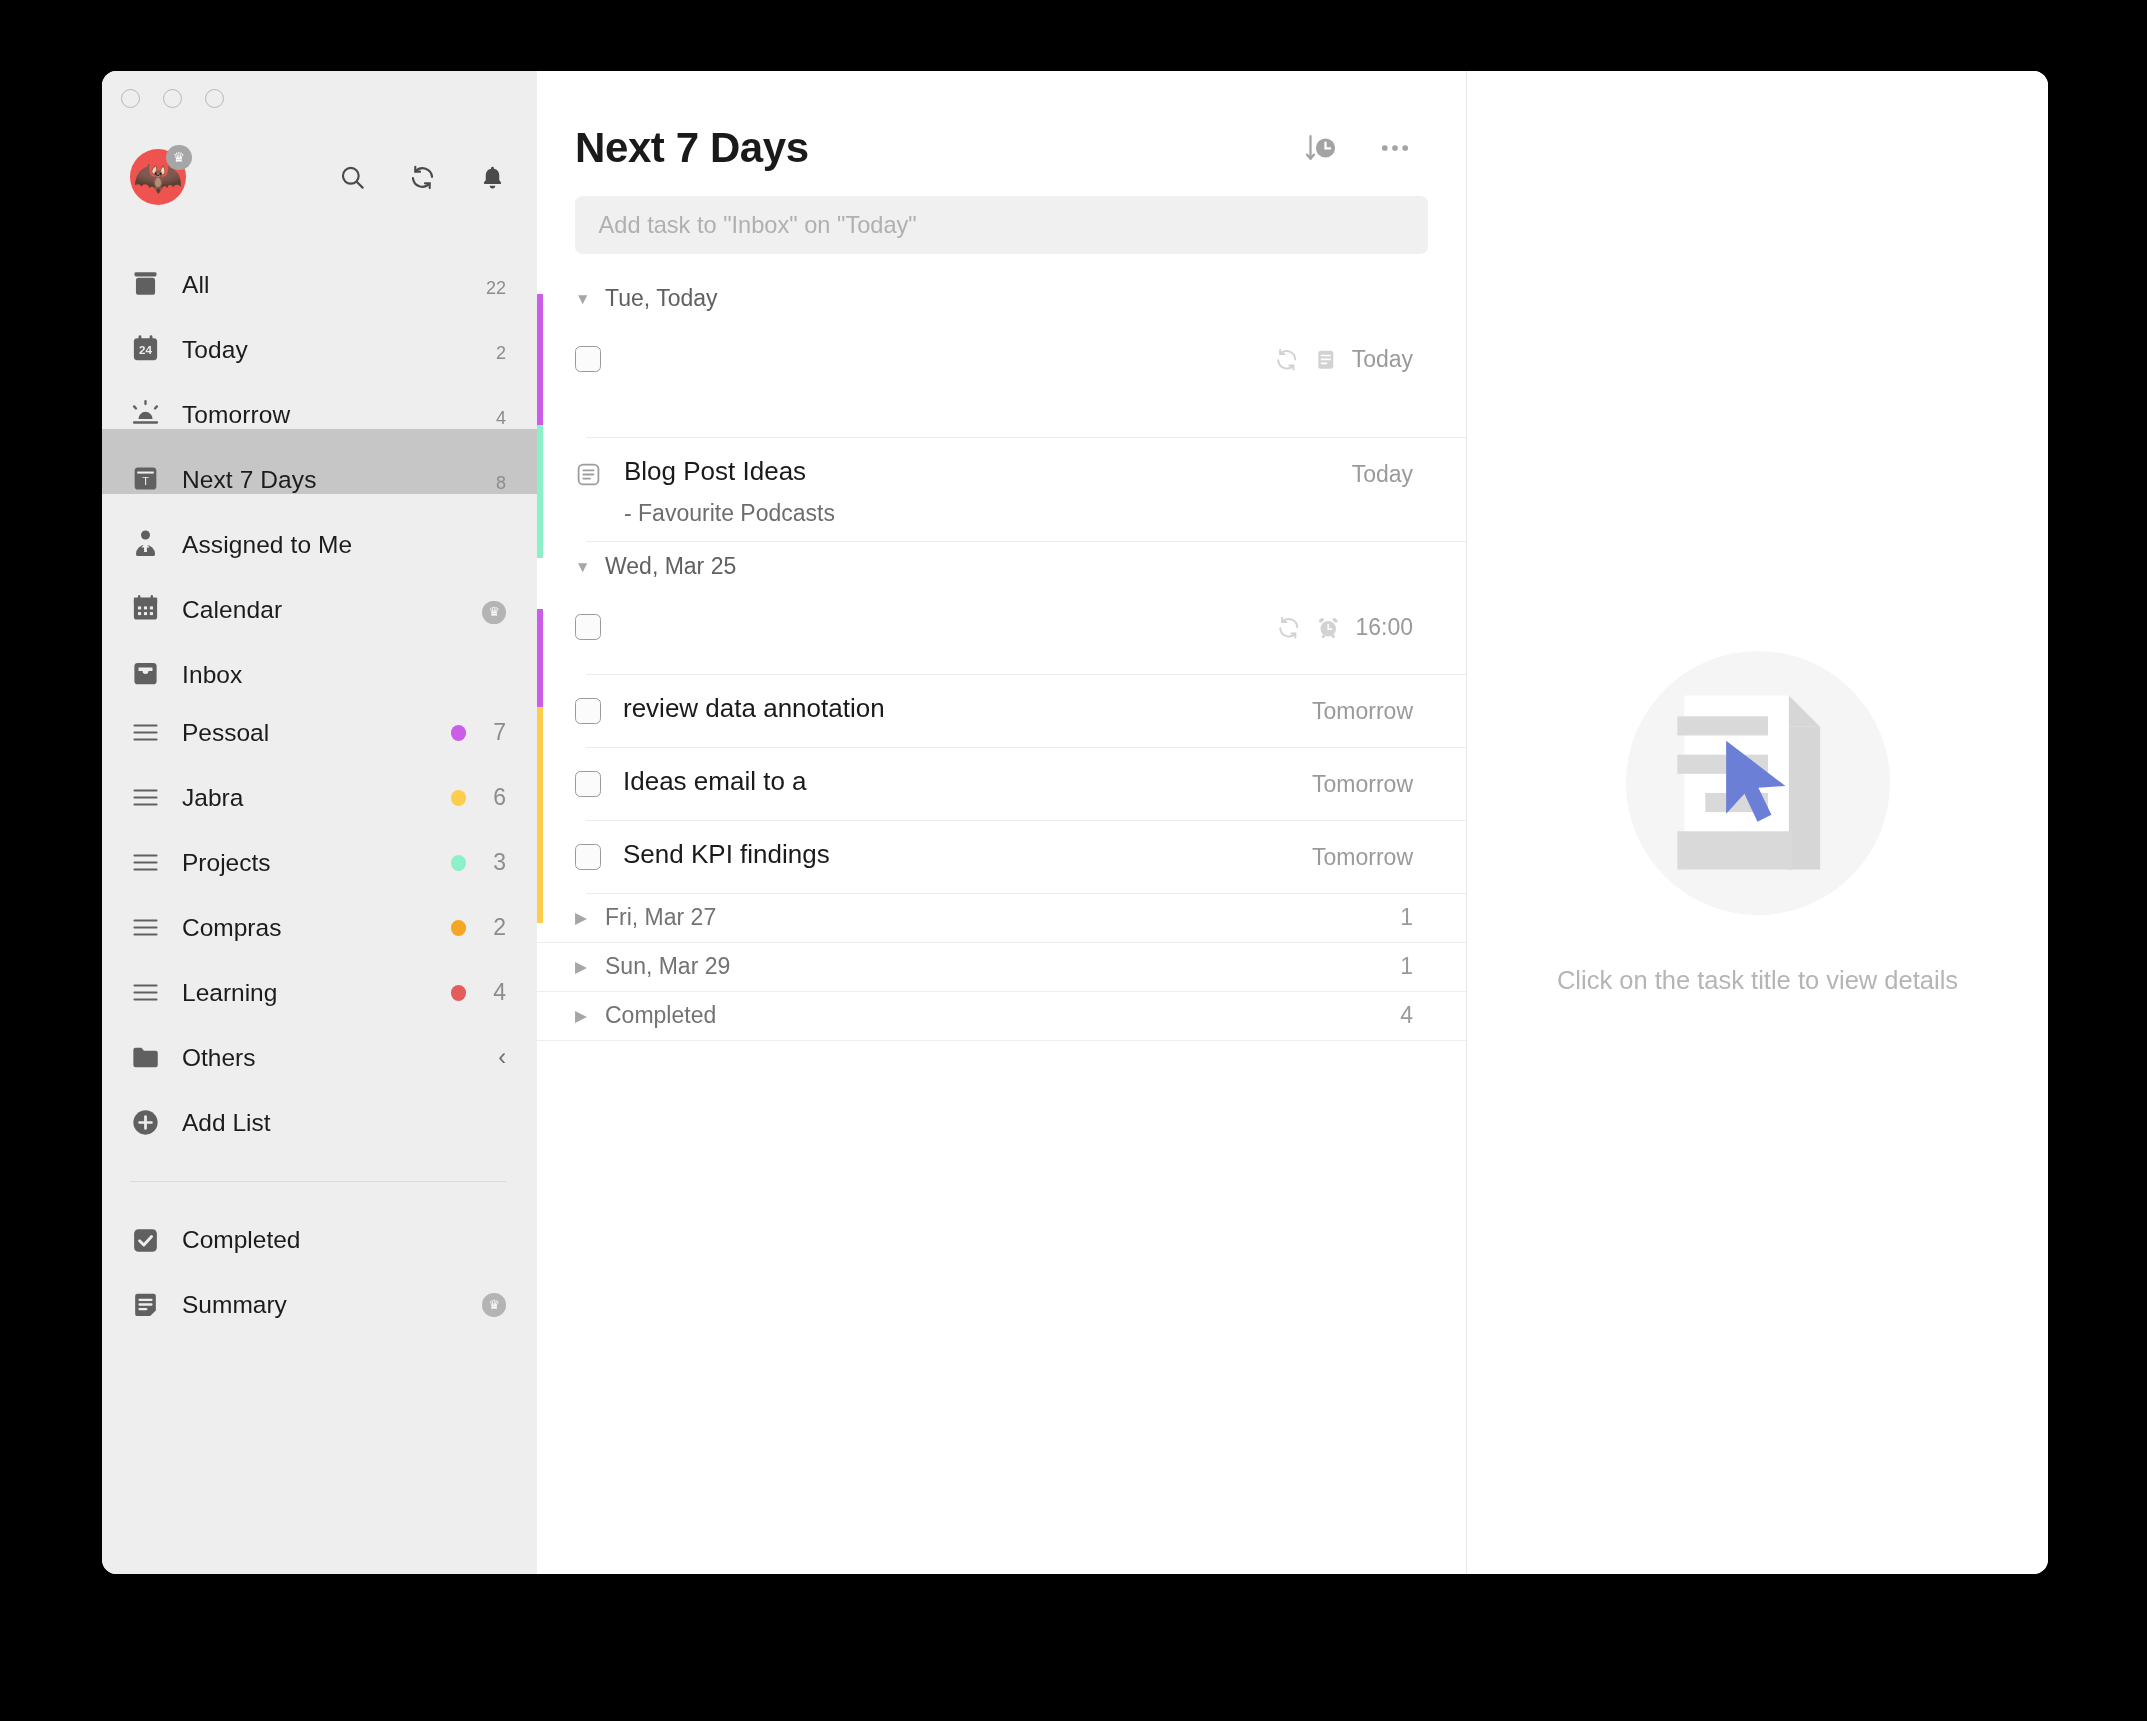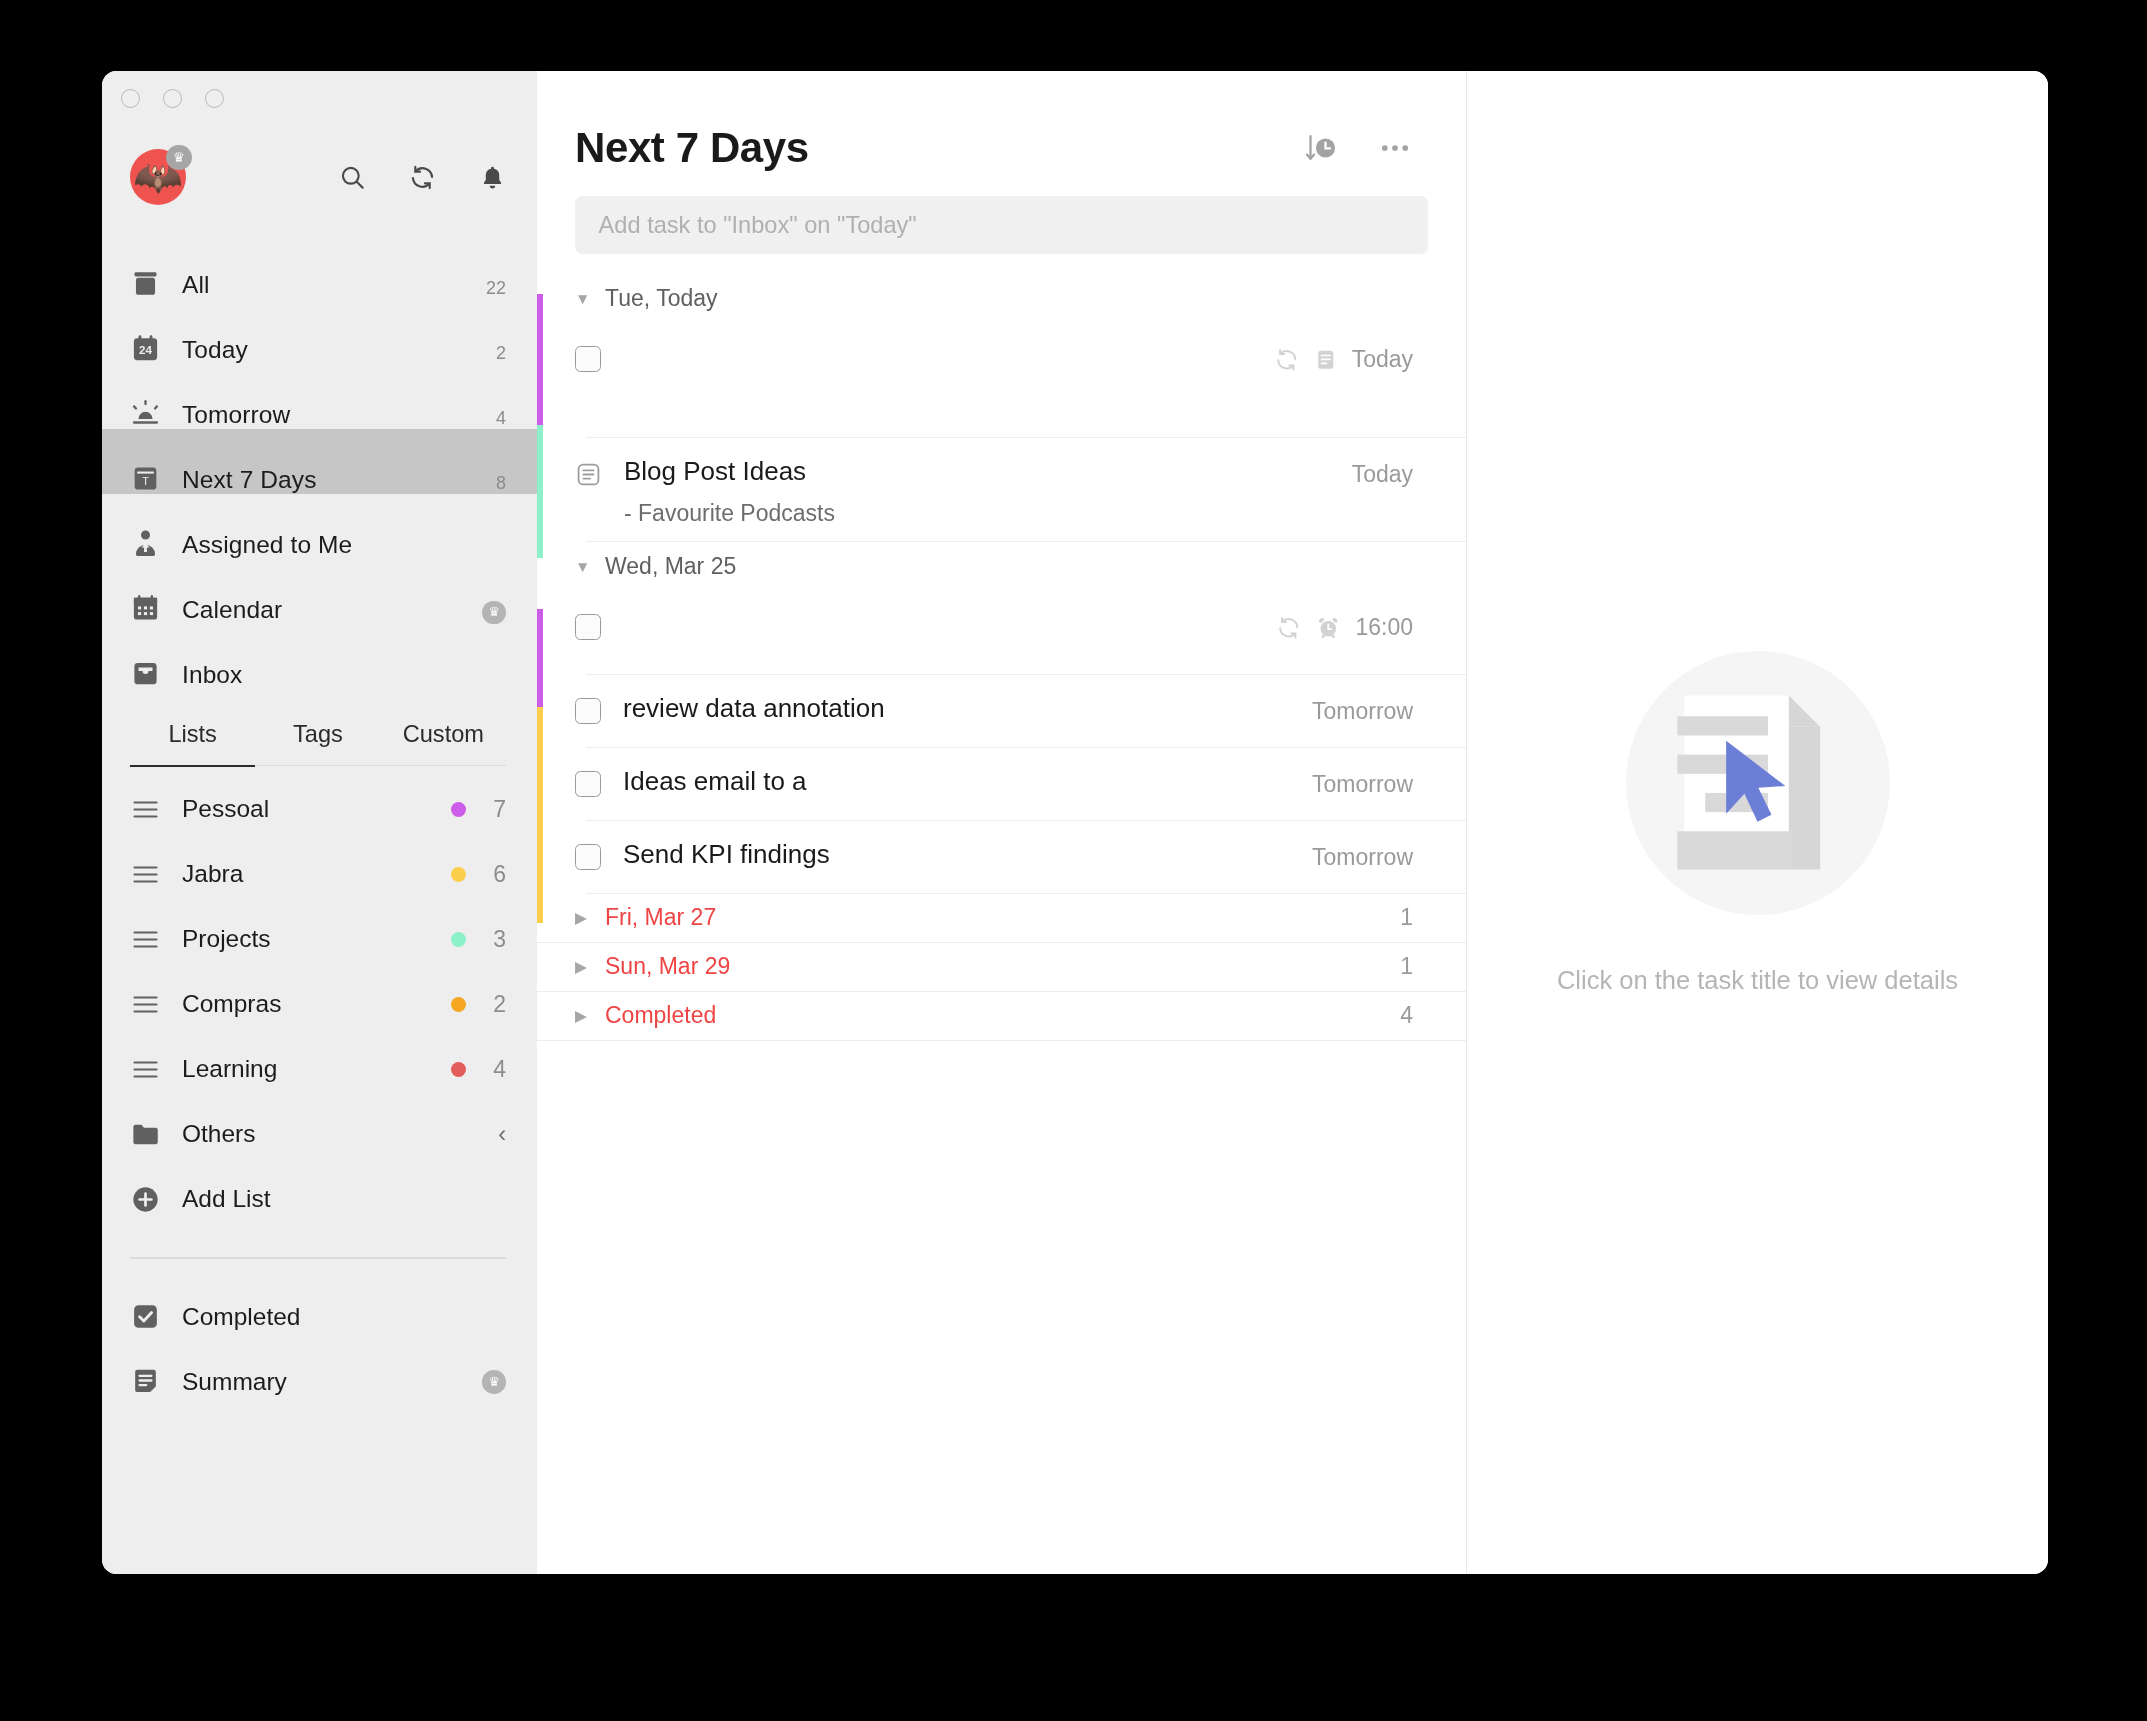--- a/index.html
+++ b/index.html
@@ -189,21 +189,21 @@
     cursor: pointer;
   }
   .caret {
     width: 20px; flex: 0 0 20px;
     color: #a6a6a6; font-size: 15.5px; line-height: 1;
     margin-right: 10px;
   }
   .group-title { font-size: 23px; color: #606060; }
   .group-count { margin-left: auto; font-size: 23px; color: #9a9a9a; }
   .group-header.collapsed { border-bottom: 1.4px solid #ededed; margin-left: 0; }
-  .group-header.collapsed .group-title { color: #ef4444; }
+  .group-header.collapsed .group-title { color: #737373; }
 
   .task-row {
     display: flex; align-items: flex-start;
     padding: 0 53px 0 38px;
     min-height: 73px;
     position: relative;
     cursor: pointer;
   }
   .task-row .rule {
     position: absolute;
@@ -397,25 +397,20 @@
         <span class="nav-ico">
           <svg viewBox="0 0 24 24">
               <rect x="3.4" y="3.8" width="17.2" height="16.6" rx="2.6" fill="currentColor"></rect>
               <path d="M6.6 7.4h10.8v2.6l-3.1 0a2.3 2.3 0 0 1-4.6 0l-3.1 0z" fill="#eeeeee"></path>
             </svg>
         </span>
         <span class="nav-label">Inbox</span>
       </div>
     </div>
 
-    <div class="tabs">
-      <div class="tab active">Lists</div>
-      <div class="tab">Tags</div>
-      <div class="tab">Custom</div>
-    </div>
 
     <div class="lists">
       <div class="list-item">
         <span class="list-ico">
           <svg viewBox="0 0 24 24" stroke="currentColor" stroke-width="1.7" stroke-linecap="round">
               <line x1="3.5" y1="6.6" x2="20.5" y2="6.6"></line>
               <line x1="3.5" y1="12" x2="20.5" y2="12"></line>
               <line x1="3.5" y1="17.4" x2="20.5" y2="17.4"></line>
             </svg>
         </span>

